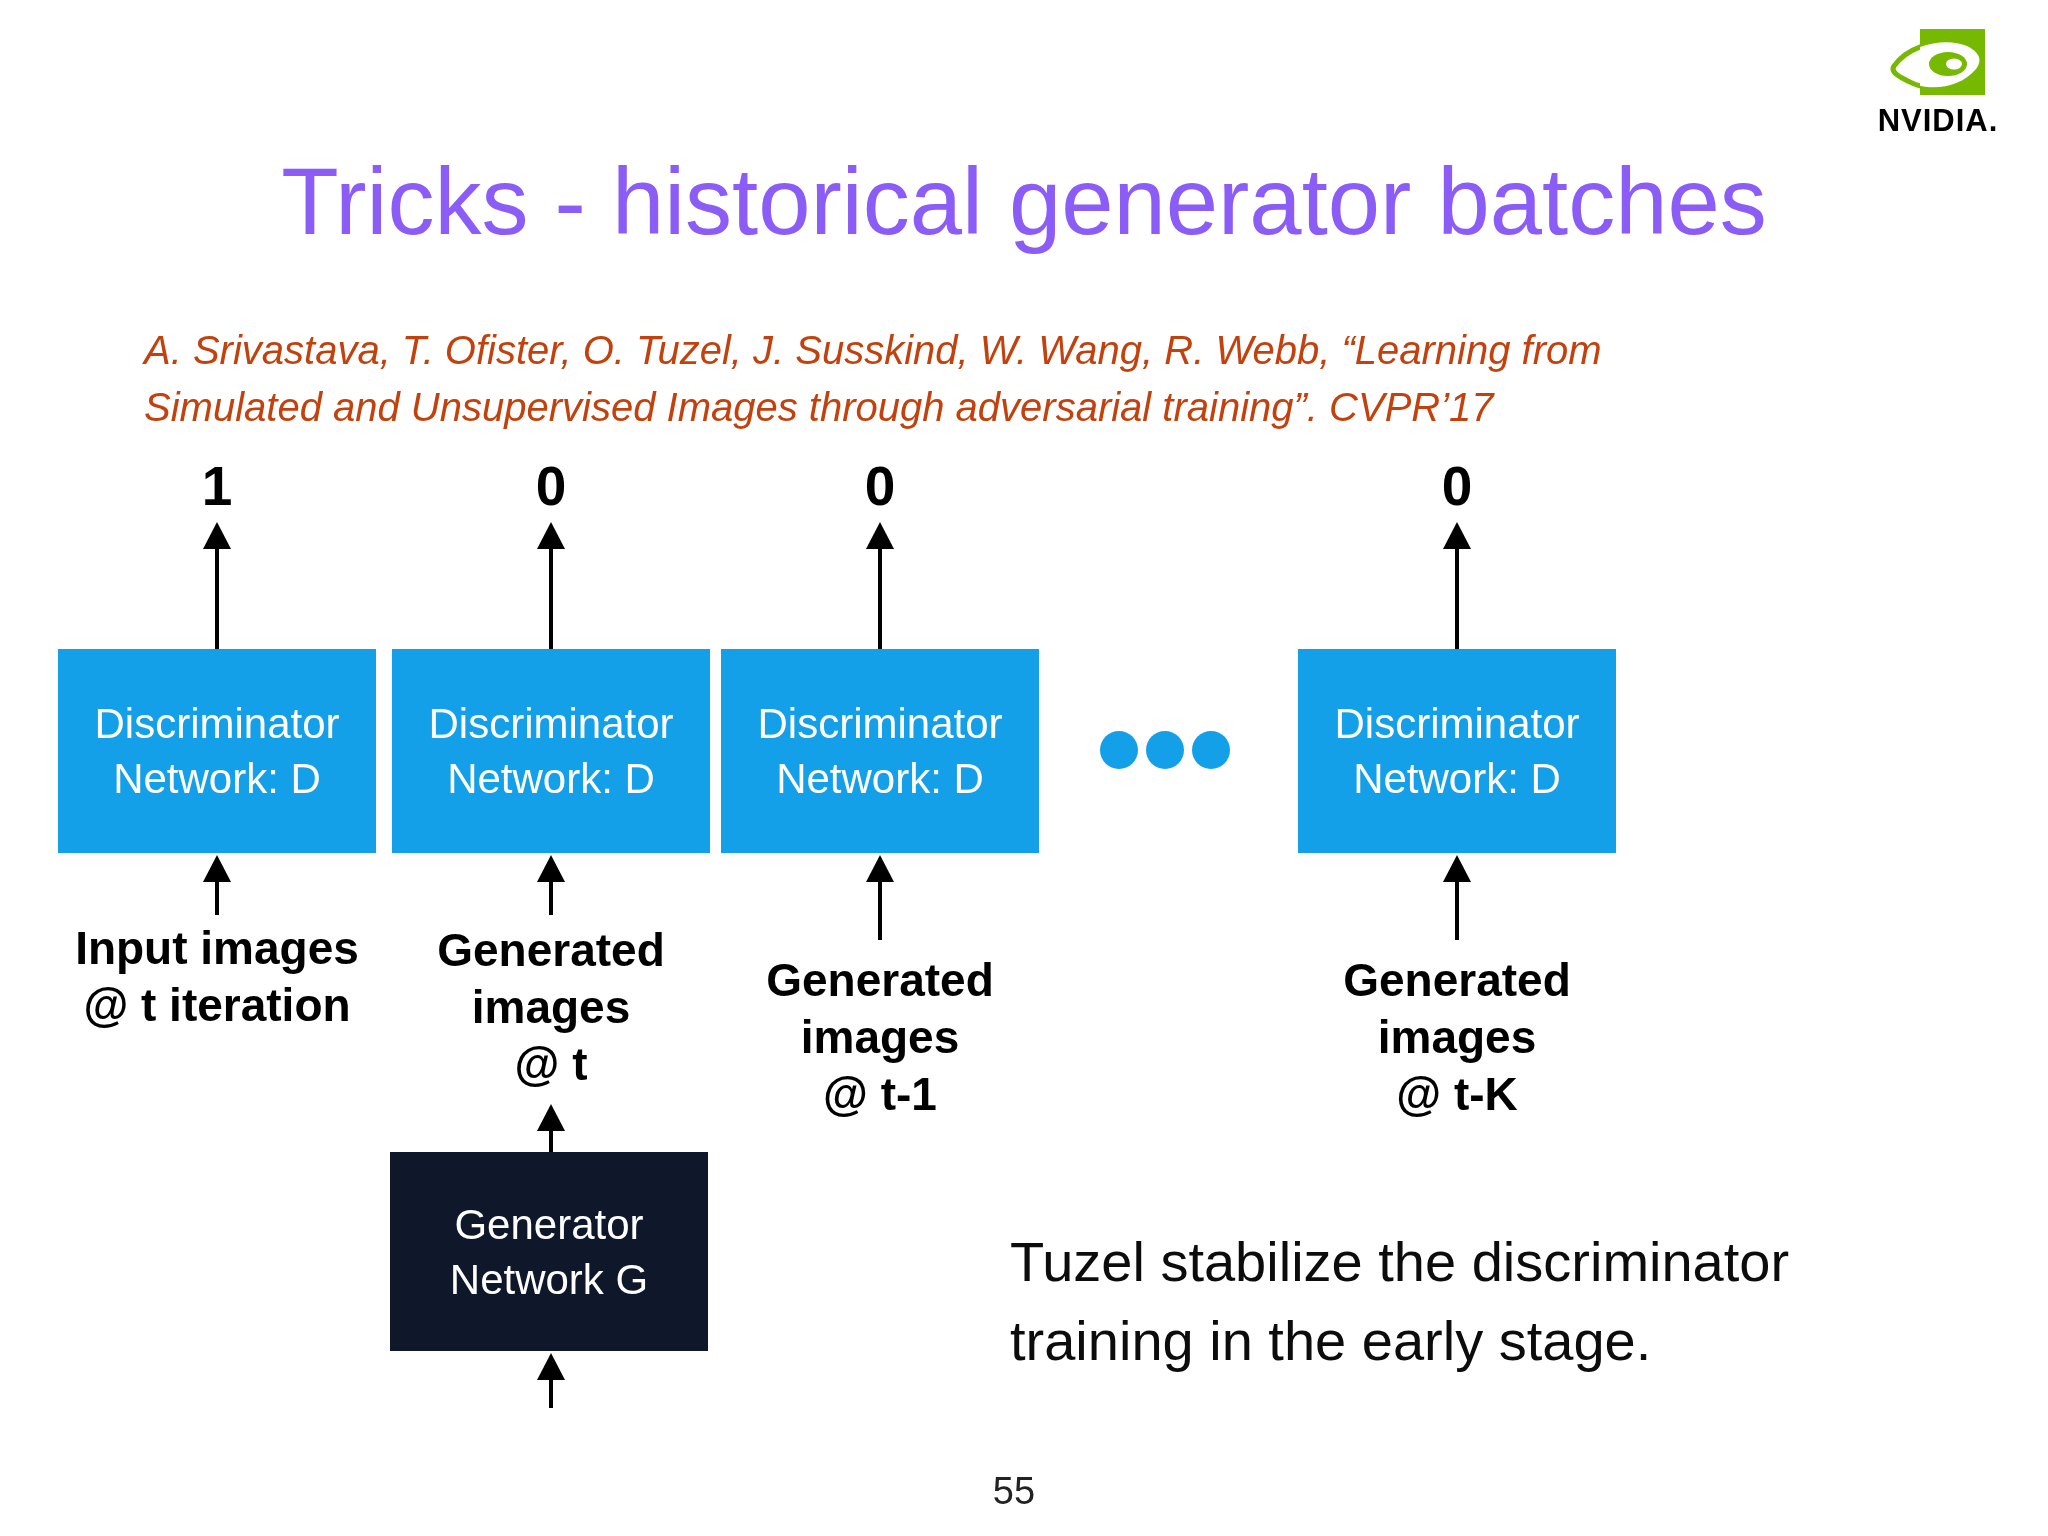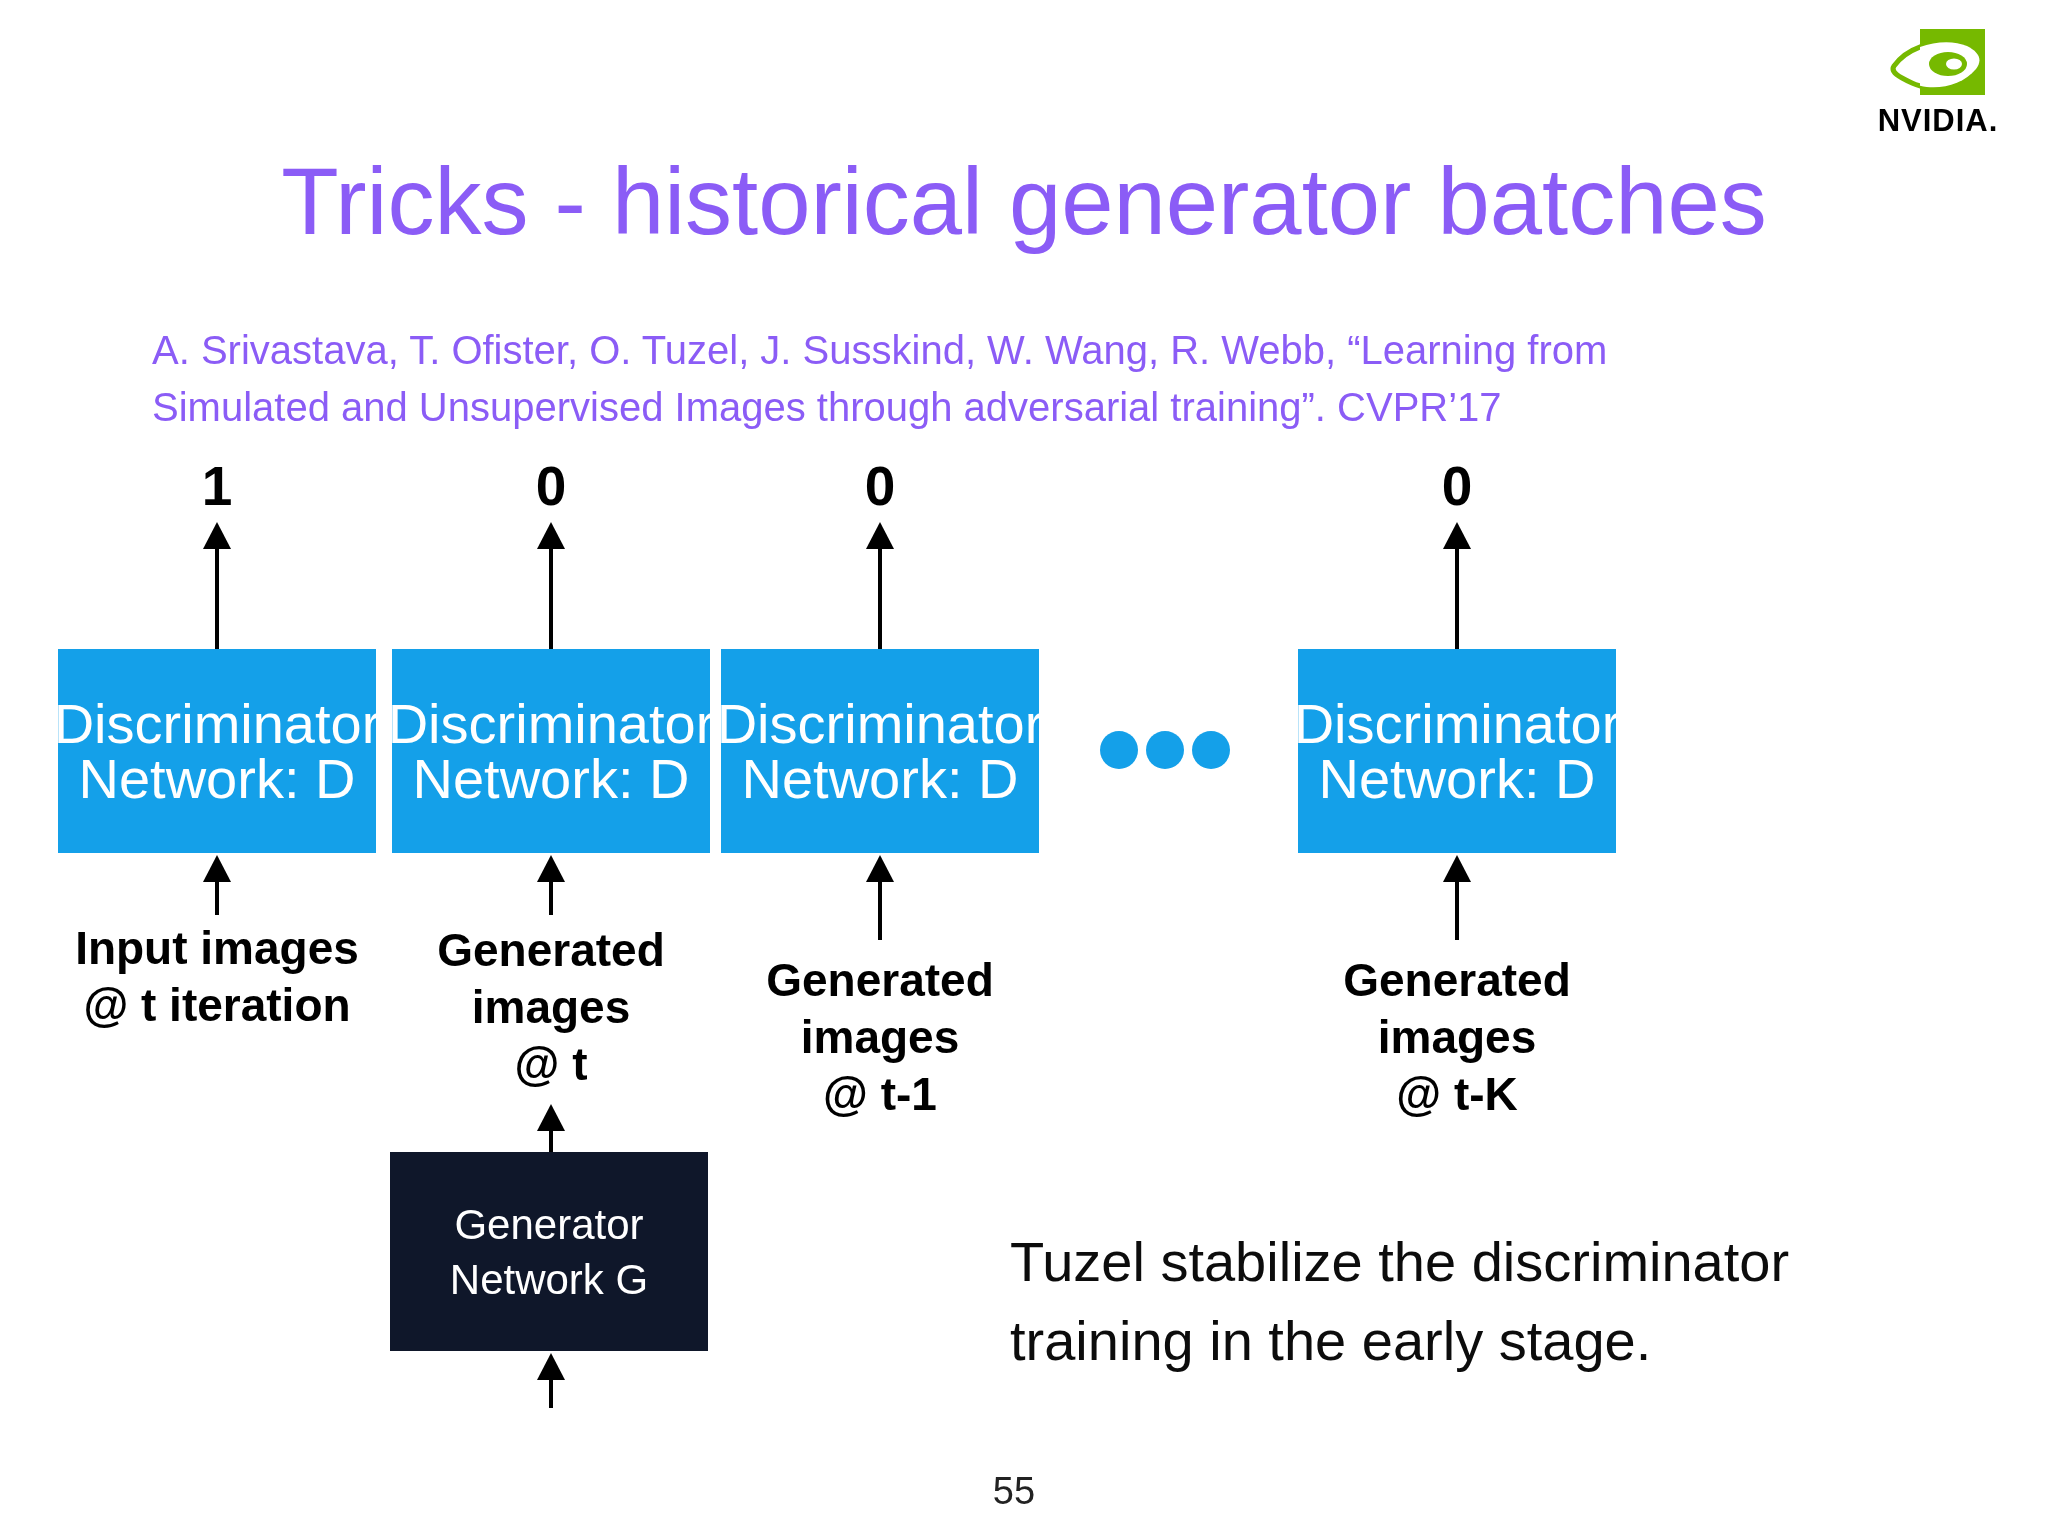--- a/index.html
+++ b/index.html
@@ -5,40 +5,40 @@
   html,body{margin:0;padding:0;background:#ffffff;}
   .slide{
     position:relative;width:2048px;height:1536px;background:#ffffff;overflow:hidden;
     font-family:"Liberation Sans","DejaVu Sans",sans-serif;color:#0c0c0c;border-radius:29px;
   }
   .title{
     position:absolute;left:0;top:152px;width:2048px;margin:0;
     font-size:94px;font-weight:500;line-height:100px;text-align:center;color:#8b5cf6;
   }
   .citation{
-    position:absolute;left:152px;top:322px;width:1760px;margin:0;
-    font-size:40px;font-weight:400;line-height:57px;white-space:pre-line;color:#8b5cf6;
+    position:absolute;left:144px;top:322px;width:1760px;margin:0;
+    font-size:40px;font-weight:400;line-height:57px;white-space:pre-line;color:#c2410c;font-style:italic;
   }
   .digit{
     position:absolute;top:458px;transform:translateX(-50%);
     font-size:55px;font-weight:bold;line-height:56px;color:#000;
   }
   .arrow{
     position:absolute;transform:translateX(-50%);width:30px;
     display:flex;flex-direction:column;align-items:center;
   }
   .arrow .head{
     width:0;height:0;flex:0 0 auto;
     border-left:14px solid transparent;border-right:14px solid transparent;
     border-bottom:27px solid #000;
   }
   .arrow .shaft{width:4px;flex:1 1 auto;background:#000;margin-top:-3px;}
   .box{
     position:absolute;top:649px;width:318px;height:204px;background:#14A0E9;
-    color:#ffffff;font-size:56px;line-height:55px;text-align:center;white-space:pre-line;
+    color:#ffffff;font-size:42px;line-height:55px;text-align:center;white-space:pre-line;
     display:flex;align-items:center;justify-content:center;
   }
   .gbox{
     position:absolute;left:390px;top:1152px;width:318px;height:199px;background:#0f172a;
     color:#ffffff;font-size:42px;line-height:55px;text-align:center;white-space:pre-line;
     display:flex;align-items:center;justify-content:center;
   }
   .col-label{
     position:absolute;transform:translateX(-50%);
     font-size:46px;font-weight:bold;line-height:57px;text-align:center;

